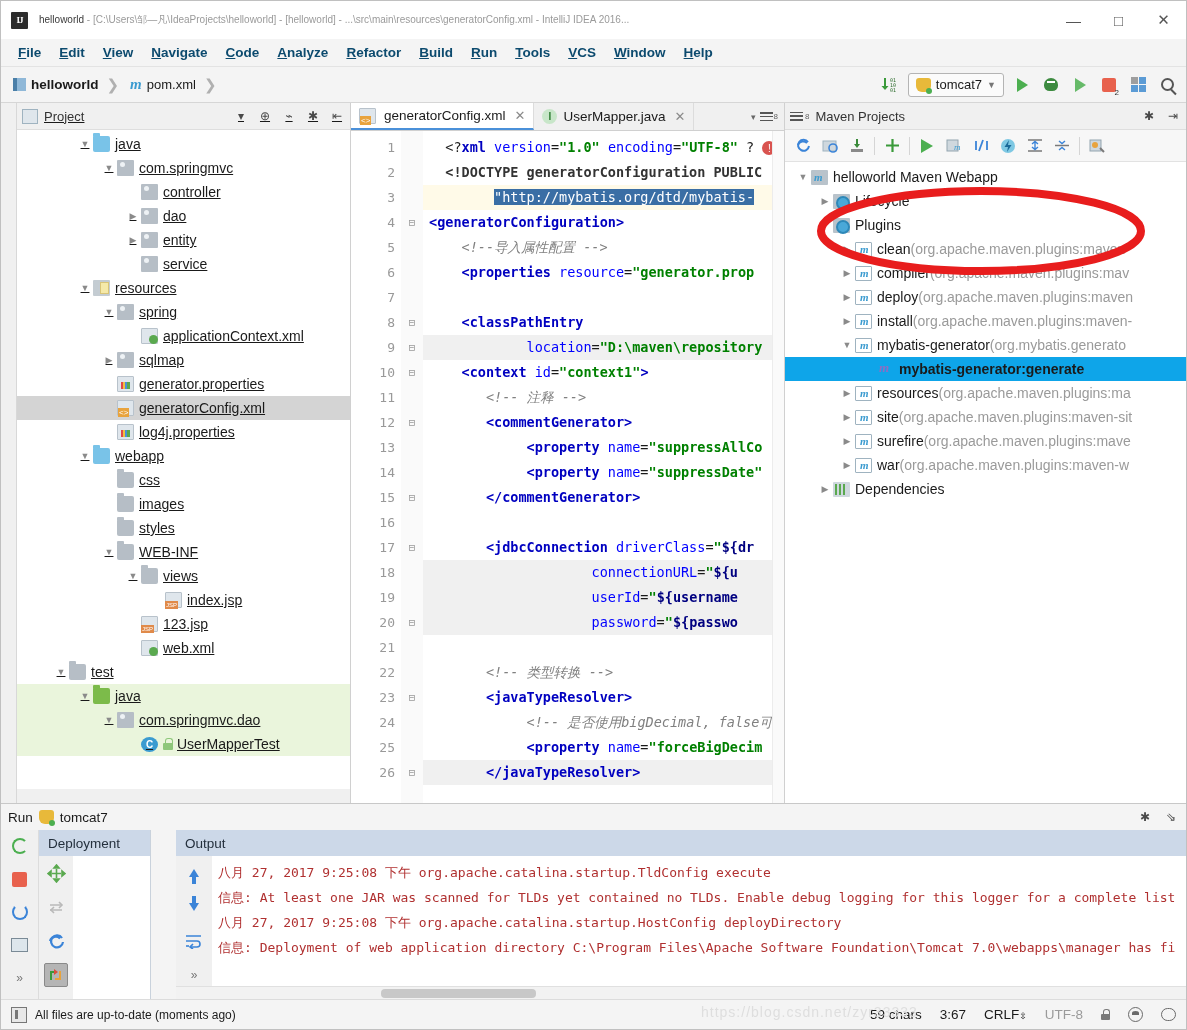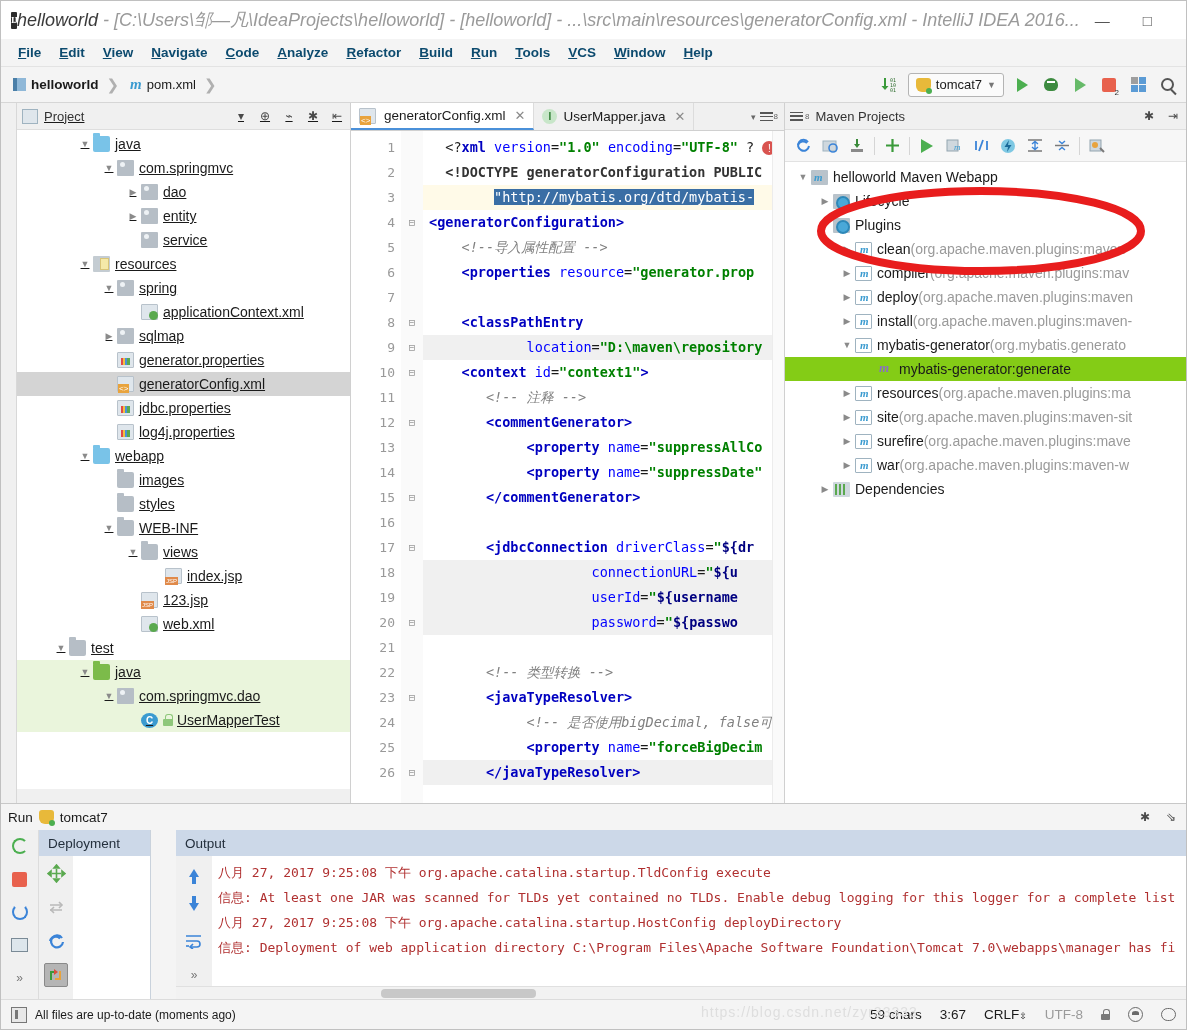--- a/index.html
+++ b/index.html
@@ -11,21 +11,21 @@
   }
   .app{ width:1187px; height:1030px; display:flex; flex-direction:column;
         border:1px solid #c0c0c0; background:#f4f4f4; }
 
   
   .titlebar{ height:38px; background:#ffffff; display:flex; align-items:center;
              padding-left:10px; flex:0 0 38px; }
   .ij-logo{ width:17px;height:17px;background:#2c2c2c;color:#fff;font-size:9px;
             font-weight:bold;display:flex;align-items:center;justify-content:center;
             font-family:"Liberation Serif",serif;letter-spacing:-1px;border-radius:1px;}
-  .title-text{ margin-left:0; color:#9a9a9a; font-size:18px; white-space:nowrap;font-style:italic; }
+  .title-text{ margin-left:11px; color:#9a9a9a; font-size:10px; white-space:nowrap; }
   .title-text .proj{ color:#3a3a3a; }
   .win-btns{ margin-left:auto; display:flex; height:38px; }
   .win-btn{ width:45px;height:38px;display:flex;align-items:center;justify-content:center;
             color:#555; font-size:15px;}
 
   
   .menubar{ height:28px; background:#f4f4f4; display:flex; align-items:center;
             padding-left:8px; flex:0 0 28px; border-bottom:1px solid #e3e3e3;}
   .menu-item{ padding:3px 9px; font-size:13.5px; color:#0c4a6e;font-weight:bold; }
   .menu-item u{ text-decoration:underline; }
@@ -140,21 +140,21 @@
 
   
   .maven-pane{ width:402px; flex:0 0 402px; display:flex; flex-direction:column;
                background:#fff; border-left:1px solid #d0d0d0; min-height:0;}
   .mvn-toolbar{ height:32px; display:flex; align-items:center; gap:7px; padding:0 8px;
                 background:#f7f7f7; border-bottom:1px solid #e2e2e2; flex:0 0 32px;}
   .mvn-ico{ width:20px;height:20px;display:flex;align-items:center;justify-content:center;}
   .vsep{ width:1px;height:18px;background:#d5d5d5;}
   .mvn-tree{ flex:1; overflow:hidden; position:relative; padding-top:3px;}
   .mnode{ height:24px; display:flex; align-items:center; font-size:14px; white-space:nowrap; padding-left:4px;}
-  .mnode.sel{ background:#84cc16;}
+  .mnode.sel{ background:#0ea5e9;font-weight:bold;}
   .mnode .gray{ color:#9a9a9a;}
   .m-mod{ width:16px;height:15px;background:#b9c3cb;border-radius:1px;position:relative;}
   .m-mod:after{content:"m";position:absolute;left:3px;top:0px;color:#3b9bd0;font-style:italic;font-weight:bold;font-size:11px;line-height:15px;font-family:"Liberation Serif",serif;}
   .m-gear{ width:16px;height:15px;background:#b9c3cb;border-radius:1px;position:relative;}
   .m-gear:after{content:"";position:absolute;right:0px;top:2px;width:10px;height:10px;border-radius:50%;
                 background:#4aa8d8;border:2px solid #2e88b8;}
   .m-plug{ width:16px;height:15px;border:1.5px solid #9fb3c0;border-radius:1px;position:relative;background:#fff;}
   .m-plug:after{content:"m";position:absolute;left:4px;top:-1px;color:#3b9bd0;font-style:italic;font-weight:bold;font-size:11px;line-height:15px;font-family:"Liberation Serif",serif;}
   .m-goal{ width:16px;height:15px;position:relative;}
   .m-goal:after{content:"m";position:absolute;left:2px;top:-2px;color:#8a6fc4;font-style:italic;font-weight:bold;font-size:13px;font-family:"Liberation Serif",serif;}
@@ -331,20 +331,26 @@
             <span>java</span>
           </div>
           <div class="node">
             <span style="width:80px;flex:0 0 80px;"></span>
             <span class="arrow">▼</span>
             <span class="ico f-pkg"></span>
             <span>com.springmvc</span>
           </div>
           <div class="node">
             <span style="width:104px;flex:0 0 104px;"></span>
+            <span class="arrow"></span>
+            <span class="ico f-pkg"></span>
+            <span>controller</span>
+          </div>
+          <div class="node">
+            <span style="width:104px;flex:0 0 104px;"></span>
             <span class="arrow">▶</span>
             <span class="ico f-pkg"></span>
             <span>dao</span>
           </div>
           <div class="node">
             <span style="width:104px;flex:0 0 104px;"></span>
             <span class="arrow">▶</span>
             <span class="ico f-pkg"></span>
             <span>entity</span>
           </div>
@@ -387,33 +393,33 @@
           <div class="node sel">
             <span style="width:80px;flex:0 0 80px;"></span>
             <span class="arrow"></span>
             <span class="ico f-xml2"></span>
             <span>generatorConfig.xml</span>
           </div>
           <div class="node">
             <span style="width:80px;flex:0 0 80px;"></span>
             <span class="arrow"></span>
             <span class="ico f-prop"></span>
-            <span>jdbc.properties</span>
-          </div>
-          <div class="node">
-            <span style="width:80px;flex:0 0 80px;"></span>
-            <span class="arrow"></span>
-            <span class="ico f-prop"></span>
             <span>log4j.properties</span>
           </div>
           <div class="node">
             <span style="width:56px;flex:0 0 56px;"></span>
             <span class="arrow">▼</span>
             <span class="ico f-blue"></span>
             <span>webapp</span>
+          </div>
+          <div class="node">
+            <span style="width:80px;flex:0 0 80px;"></span>
+            <span class="arrow"></span>
+            <span class="ico f-gray"></span>
+            <span>css</span>
           </div>
           <div class="node">
             <span style="width:80px;flex:0 0 80px;"></span>
             <span class="arrow"></span>
             <span class="ico f-gray"></span>
             <span>images</span>
           </div>
           <div class="node">
             <span style="width:80px;flex:0 0 80px;"></span>
             <span class="arrow"></span>

